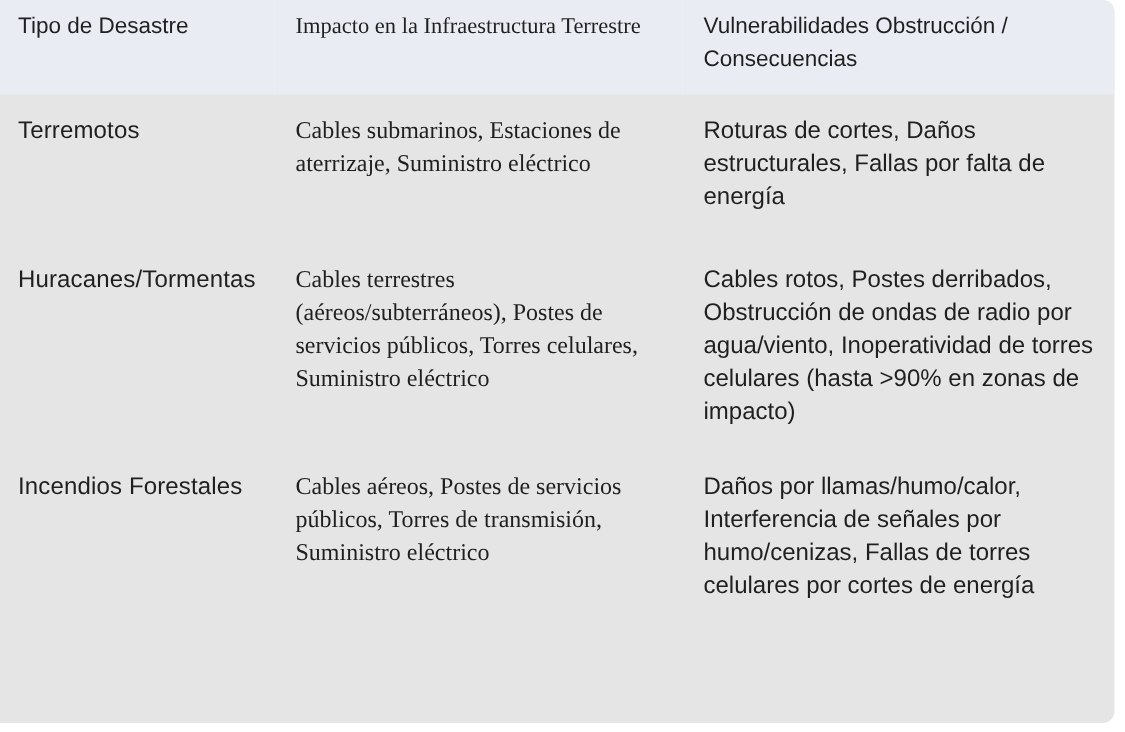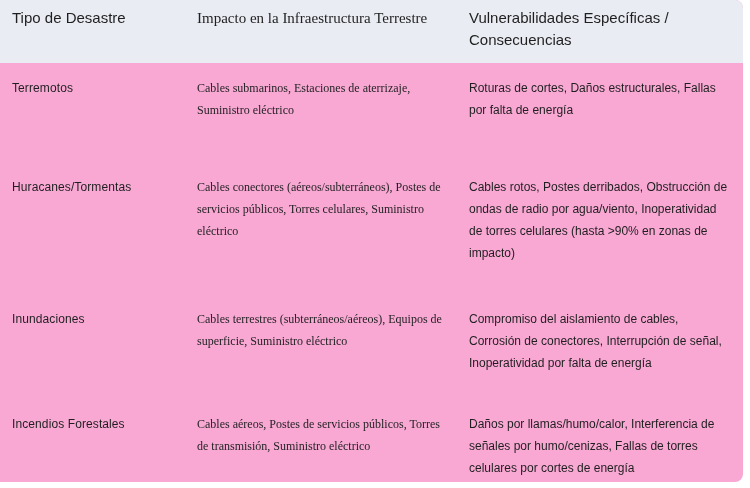--- a/index.html
+++ b/index.html
@@ -13,21 +13,21 @@
       overflow: hidden;
       font-family: "Liberation Sans", sans-serif;
       color: #1f1f1f;
     }
     .table-wrap {
       position: absolute;
       left: 0;
       top: 0;
       width: 743px;
       height: 482px;
-      background: #f9a8d4;
+      background: #e5e5e5;
       border-radius: 0 8px 8px 0;
       overflow: hidden;
     }
     table {
       border-collapse: collapse;
       width: 743px;
       table-layout: fixed;
     }
     col.c1 { width: 185px; }
     col.c2 { width: 272px; }
@@ -40,59 +40,54 @@
       text-align: left;
       font-weight: normal;
       font-size: 15px;
       line-height: 22px;
       padding: 7px 10px 11px 12px;
       vertical-align: top;
     }
     th.c2, td.c2 { padding-left: 12px; font-family: Liberation Serif, serif; }
     th.c3, td.c3 { padding-left: 12px; }
     td {
-      font-size: 12px;
+      font-size: 16px;
       line-height: 22px;
       vertical-align: top;
       padding: 14px 10px 14px 12px;
     }
     td.c1 { font-weight: normal; letter-spacing: 0.1px; }
   </style>
 </head>
 <body>
 
 <div class="table-wrap">
   <table>
     <colgroup>
       <col class="c1">
         <col class="c2">
         <col class="c3">
     </colgroup>
     <thead>
       <tr>
         <th class="c1">Tipo de Desastre</th>
         <th class="c2">Impacto en la Infraestructura Terrestre</th>
-        <th class="c3">Vulnerabilidades Específicas / Consecuencias</th>
+        <th class="c3">Vulnerabilidades Obstrucción / Consecuencias</th>
       </tr>
     </thead>
     <tbody>
       <tr style="height:99px">
         <td class="c1">Terremotos</td>
         <td class="c2">Cables submarinos, Estaciones de aterrizaje, Suministro eléctrico</td>
         <td class="c3">Roturas de cortes, Daños estructurales, Fallas por falta de energía</td>
       </tr>
       <tr style="height:132px">
         <td class="c1">Huracanes/Tormentas</td>
-        <td class="c2">Cables conectores (aéreos/subterráneos), Postes de servicios públicos, Torres celulares, Suministro eléctrico</td>
+        <td class="c2">Cables terrestres (aéreos/subterráneos), Postes de servicios públicos, Torres celulares, Suministro eléctrico</td>
         <td class="c3">Cables rotos, Postes derribados, Obstrucción de ondas de radio por agua/viento, Inoperatividad de torres celulares (hasta &gt;90% en zonas de impacto)</td>
-      </tr>
-      <tr style="height:105px">
-        <td class="c1">Inundaciones</td>
-        <td class="c2">Cables terrestres (subterráneos/aéreos), Equipos de superficie, Suministro eléctrico</td>
-        <td class="c3">Compromiso del aislamiento de cables, Corrosión de conectores, Interrupción de señal, Inoperatividad por falta de energía</td>
       </tr>
       <tr style="height:105px">
         <td class="c1">Incendios Forestales</td>
         <td class="c2">Cables aéreos, Postes de servicios públicos, Torres de transmisión, Suministro eléctrico</td>
         <td class="c3">Daños por llamas/humo/calor, Interferencia de señales por humo/cenizas, Fallas de torres celulares por cortes de energía</td>
       </tr>
     </tbody>
   </table>
 </div>
 

